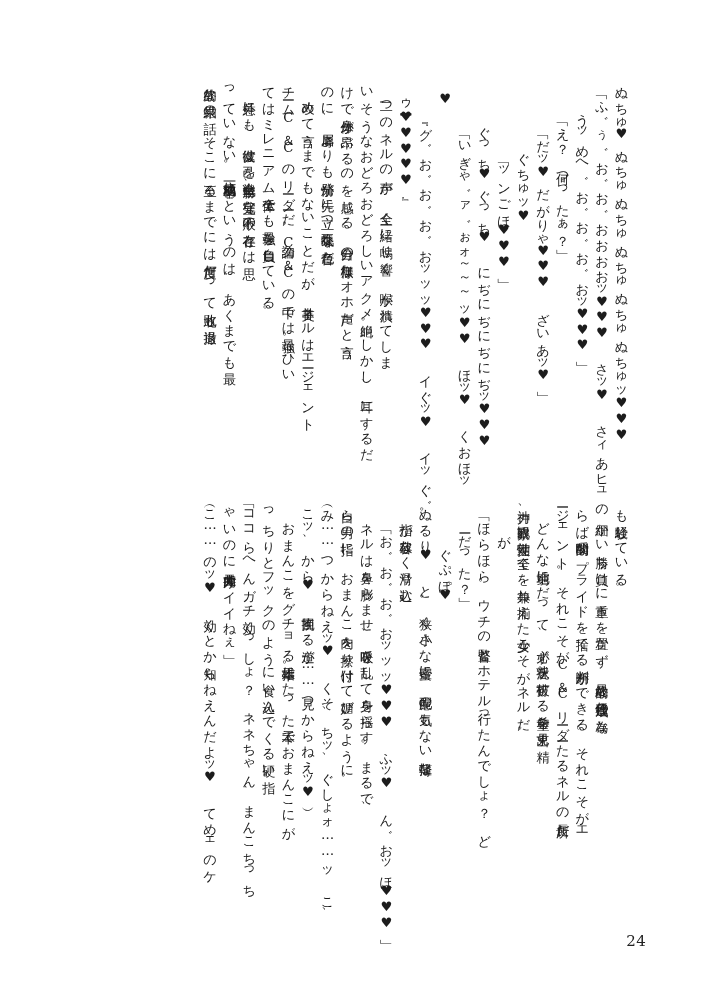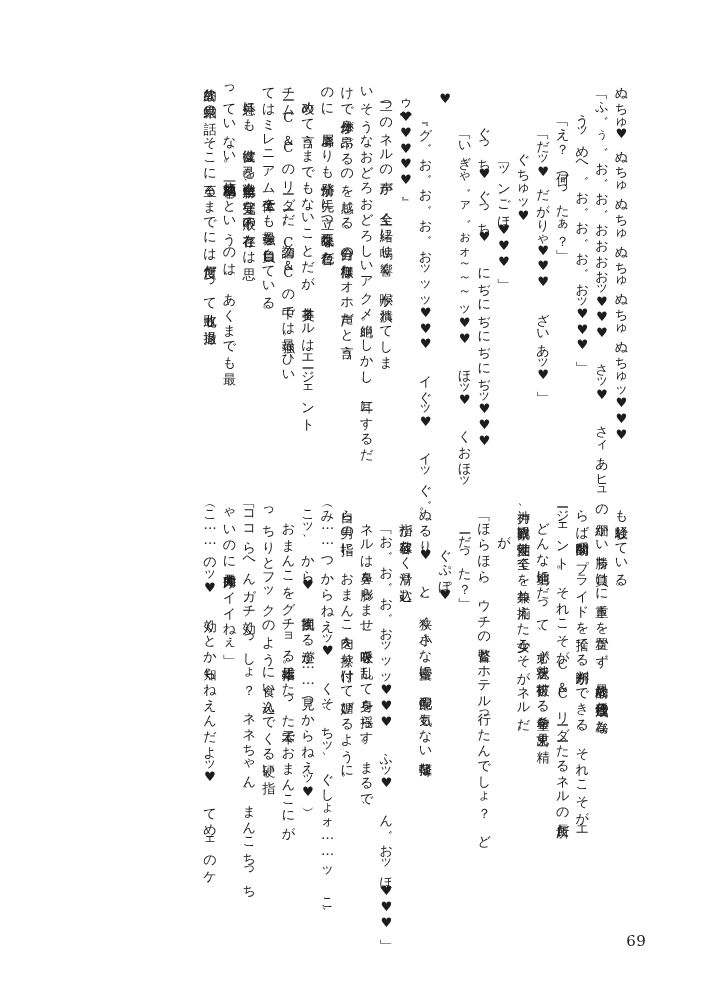--- a/index.html
+++ b/index.html
@@ -118,15 +118,15 @@
       <div class="vcol">自ら男の指に、おまんこ肉を擦り付けて媚びるように。</div>
       <div class="vcol">（み……つからねえッ♥　くそ、ちッ、ぐしょォ……ッ　こ、</div>
       <div class="vcol">こッ、から♥　挽回する道が……見つからねえッ♥）</div>
       <div class="vcol">　おまんこをグチョる雄指二本。たった二本でおまんこにが</div>
       <div class="vcol">っちりとフックのように食い込んでくる硬い指。</div>
       <div class="vcol">「ココらへんガチ効くっしょ？　ネネちゃん、まんこちっち</div>
       <div class="vcol">ゃいのに天井肉厚でイイねぇ」</div>
       <div class="vcol">（こ……のッ♥　効くとか知らねえんだよッ♥　てめェのケ</div>
     </div>
 
-  <div id="folio">69</div>
+  <div id="folio">24</div>
 
 </div>
 
 </body></html>

